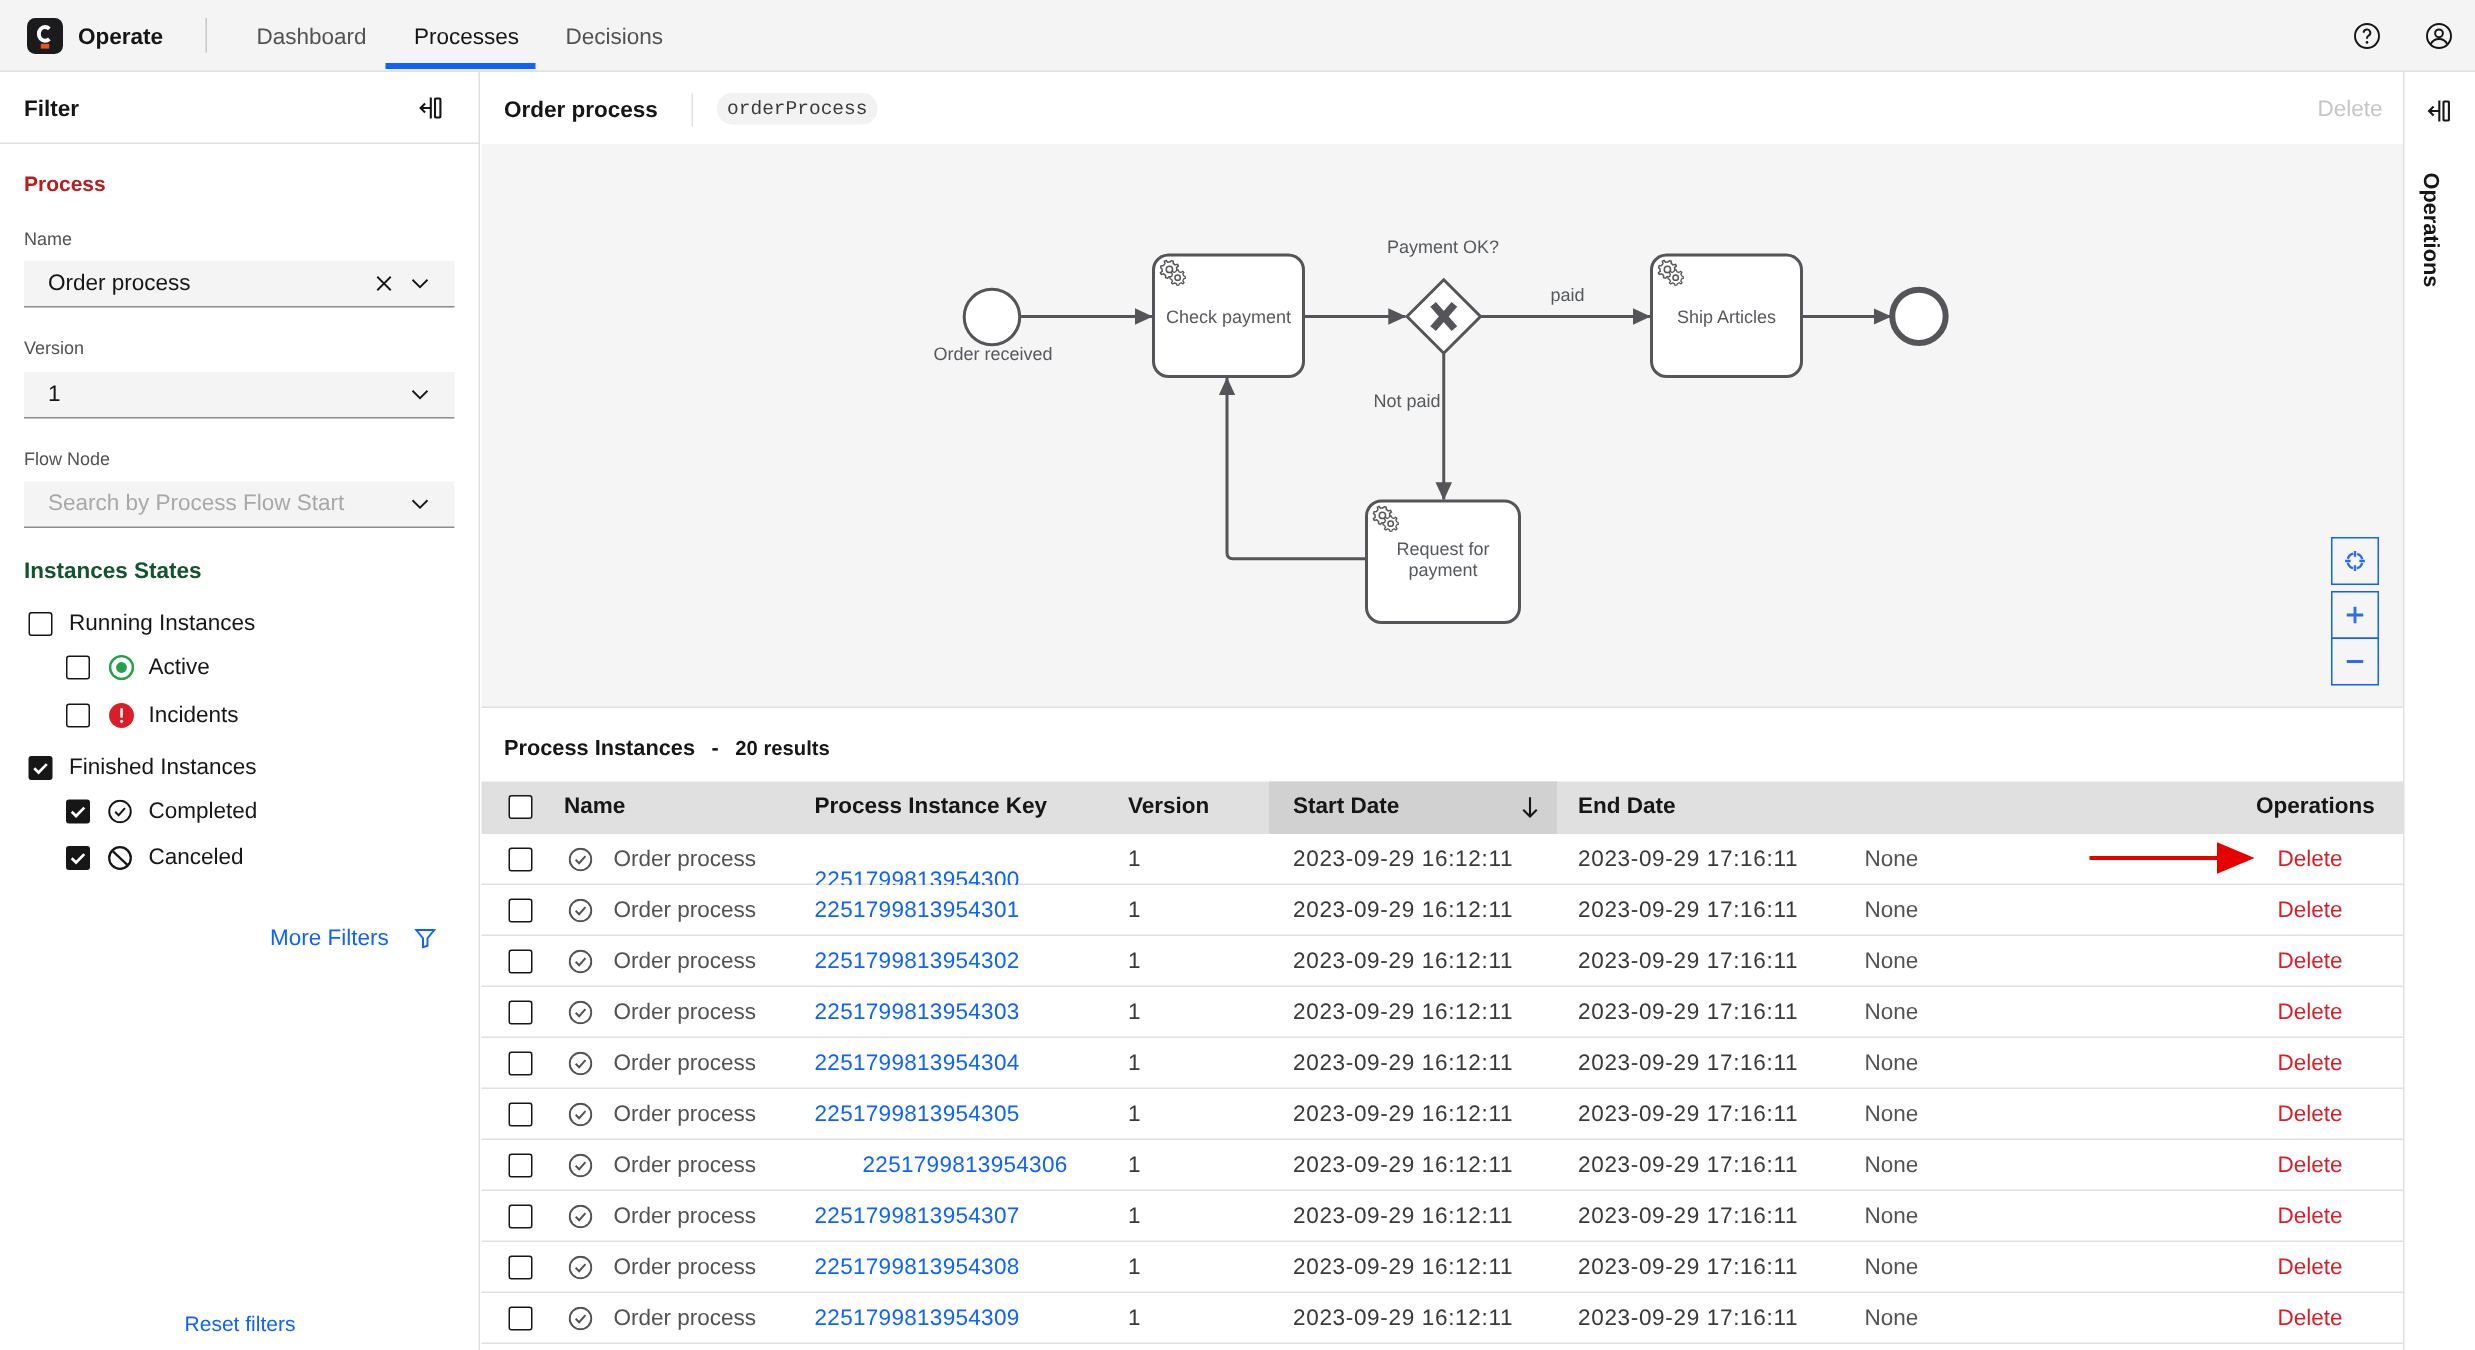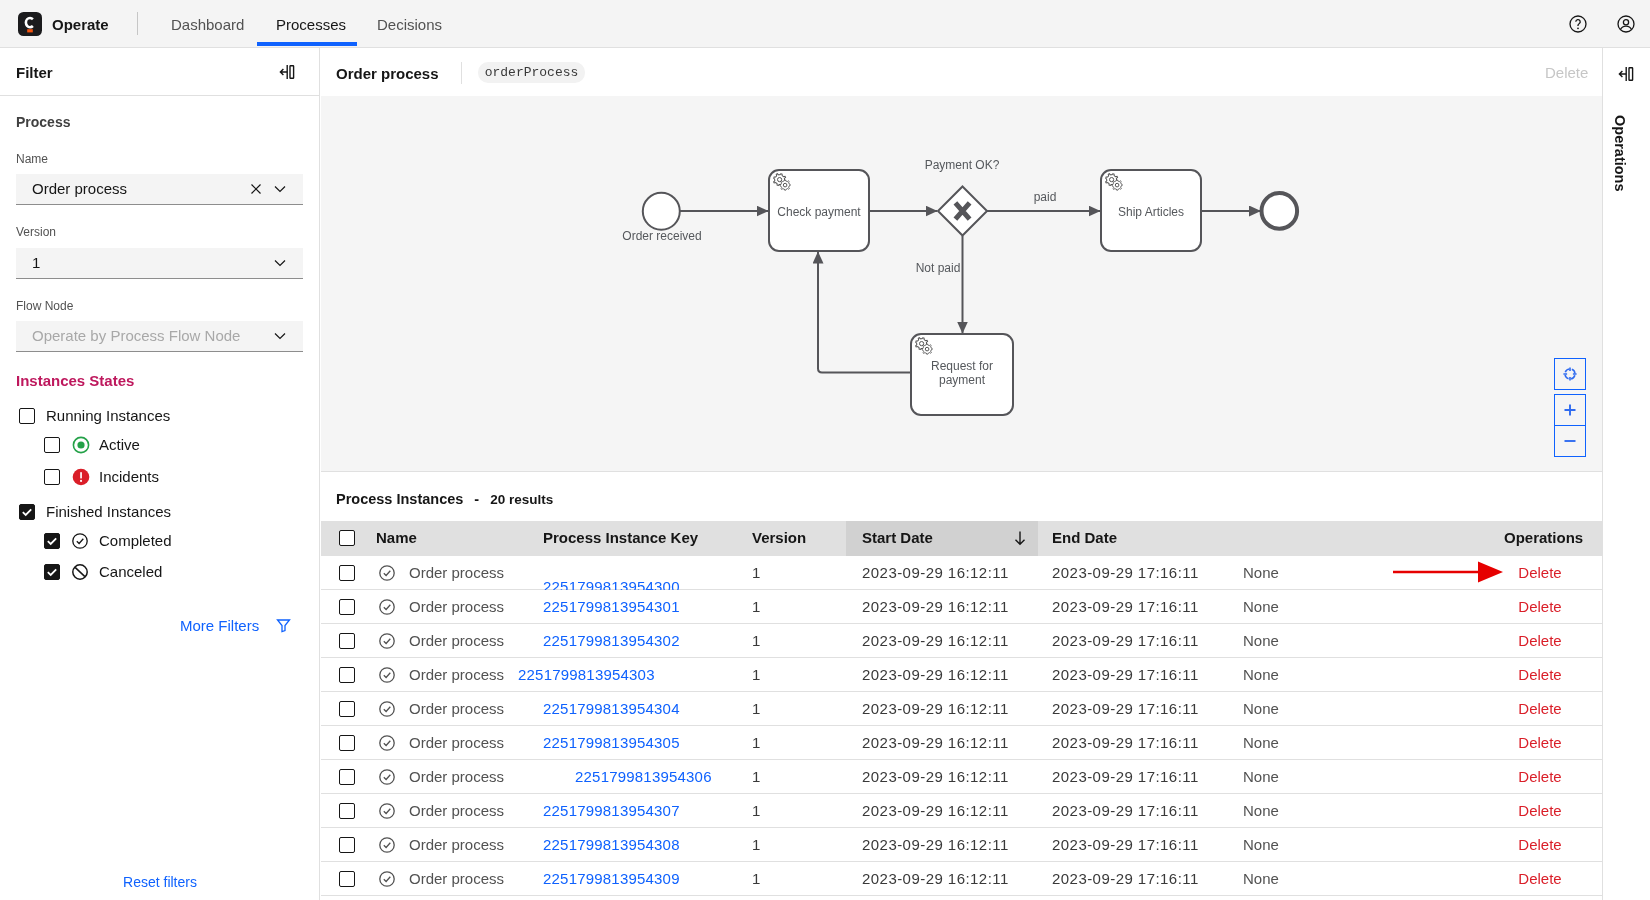--- a/index.html
+++ b/index.html
@@ -45,46 +45,46 @@
 </svg>
 
 <div class="abs" style="left:0;top:48px;width:320px;height:852px;background:#fff;border-right:1px solid #e0e0e0;"></div>
 <div class="abs" style="left:0;top:48px;width:320px;height:48px;border-bottom:1px solid #e0e0e0;"></div>
 <div class="abs b" style="left:16px;top:64px;font-size:15px;color:#161616;">Filter</div>
 <svg class="abs" style="left:279px;top:64px" width="16" height="16" viewBox="0 0 16 16" fill="none" stroke="#161616" stroke-width="1.4">
   <path d="M8.2 8 H1.6 M4.4 5 L1.4 8 L4.4 11"></path>
   <path d="M8.2 1 V15"></path>
   <rect x="11" y="1.7" width="3.6" height="12.6" rx="0.5"></rect>
 </svg>
-<div class="abs b" style="left:16px;top:114px;font-size:14px;color:#404040;">Process</div>
+<div class="abs b" style="left:16px;top:114px;font-size:14px;color:#b91c1c;">Process</div>
 <div class="lbl12" style="left:16px;top:152px;">Name</div>
 <div class="fld" style="top:174px;">
   <span class="tx">Order process</span>
   <svg class="abs" style="left:232px;top:7px" width="16" height="16" viewBox="0 0 16 16" stroke="#161616" stroke-width="1.2">
         <path d="M3.5 3.5 L12.5 12.5 M12.5 3.5 L3.5 12.5"></path>
       </svg>
   <svg class="abs" style="left:256px;top:7px" width="16" height="16" viewBox="0 0 16 16" fill="none" stroke="#161616" stroke-width="1.2">
         <path d="M3 5.5 L8 10.5 L13 5.5"></path>
       </svg>
 </div>
 <div class="lbl12" style="left:16px;top:225px;">Version</div>
 <div class="fld" style="top:248px;">
   <span class="tx">1</span>
   <svg class="abs" style="left:256px;top:7px" width="16" height="16" viewBox="0 0 16 16" fill="none" stroke="#161616" stroke-width="1.2">
         <path d="M3 5.5 L8 10.5 L13 5.5"></path>
       </svg>
 </div>
 <div class="lbl12" style="left:16px;top:299px;">Flow Node</div>
 <div class="fld" style="top:321px;">
-  <span class="tx" style="color:#a8a8a8;">Operate by Process Flow Node</span>
+  <span class="tx" style="color:#a8a8a8;">Search by Process Flow Start</span>
   <svg class="abs" style="left:256px;top:7px" width="16" height="16" viewBox="0 0 16 16" fill="none" stroke="#161616" stroke-width="1.2">
         <path d="M3 5.5 L8 10.5 L13 5.5"></path>
       </svg>
 </div>
-<div class="abs b" style="left:16px;top:372px;font-size:15px;color:#be185d;">Instances States</div>
+<div class="abs b" style="left:16px;top:372px;font-size:15px;color:#14532d;">Instances States</div>
 <div class="ck" style="left:19px;top:408px;"></div>
     <div class="abs" style="left:46px;top:407px;font-size:15px;color:#161616;">Running Instances</div>
     <div class="ck" style="left:44px;top:437px;"></div>
     <svg class="abs" style="left:72px;top:436px" width="18" height="18" viewBox="0 0 18 18">
       <circle cx="9" cy="9" r="7.6" fill="none" stroke="#24a148" stroke-width="1.6"></circle>
       <circle cx="9" cy="9" r="3.6" fill="#24a148"></circle>
     </svg>
     <div class="abs" style="left:99px;top:436px;font-size:15px;color:#161616;">Active</div>
     <div class="ck" style="left:44px;top:469px;"></div>
     <svg class="abs" style="left:72px;top:468px" width="18" height="18" viewBox="0 0 18 18">
@@ -256,21 +256,21 @@
     <div class="cell" style="left:1052px;top:624px;color:#393939;letter-spacing:0.45px;">2023-09-29 17:16:11</div>
     <div class="cell g" style="left:1243px;top:624px;">None</div>
     <div class="cell red" style="left:1495px;top:624px;width:90px;text-align:center;">Delete</div>
     <div class="abs" style="left:321px;top:658px;width:1281px;height:34px;background:#fff;border-bottom:1px solid #e0e0e0;"></div>
     <div class="ck" style="left:339px;top:667px;"></div>
     <svg class="abs" style="left:379px;top:667px" width="16" height="16" viewBox="0 0 16 16">
       <circle cx="8" cy="8" r="7.2" fill="none" stroke="#525252" stroke-width="1.3"></circle>
       <path d="M4.8 8.2 L7.1 10.5 L11.3 5.8" fill="none" stroke="#525252" stroke-width="1.3"></path>
     </svg>
     <div class="cell g" style="left:409px;top:658px;">Order process</div>
-    <div class="cell blue" style="left:518px;top:658px;letter-spacing:0.2px;">2251799813954303</div>
+    <div class="cell blue" style="left:543px;top:658px;letter-spacing:0.2px;">2251799813954303</div>
     <div class="cell" style="left:752px;top:658px;color:#393939;">1</div>
     <div class="cell" style="left:862px;top:658px;color:#393939;letter-spacing:0.45px;">2023-09-29 16:12:11</div>
     <div class="cell" style="left:1052px;top:658px;color:#393939;letter-spacing:0.45px;">2023-09-29 17:16:11</div>
     <div class="cell g" style="left:1243px;top:658px;">None</div>
     <div class="cell red" style="left:1495px;top:658px;width:90px;text-align:center;">Delete</div>
     <div class="abs" style="left:321px;top:692px;width:1281px;height:34px;background:#fff;border-bottom:1px solid #e0e0e0;"></div>
     <div class="ck" style="left:339px;top:701px;"></div>
     <svg class="abs" style="left:379px;top:701px" width="16" height="16" viewBox="0 0 16 16">
       <circle cx="8" cy="8" r="7.2" fill="none" stroke="#525252" stroke-width="1.3"></circle>
       <path d="M4.8 8.2 L7.1 10.5 L11.3 5.8" fill="none" stroke="#525252" stroke-width="1.3"></path>

